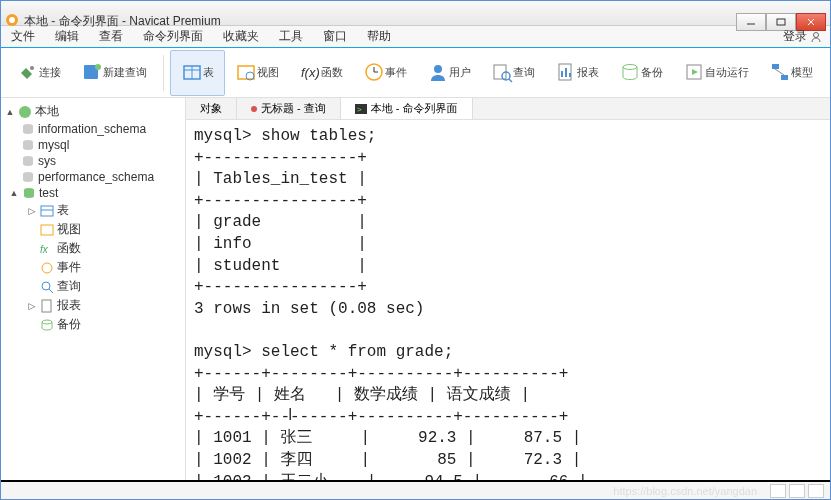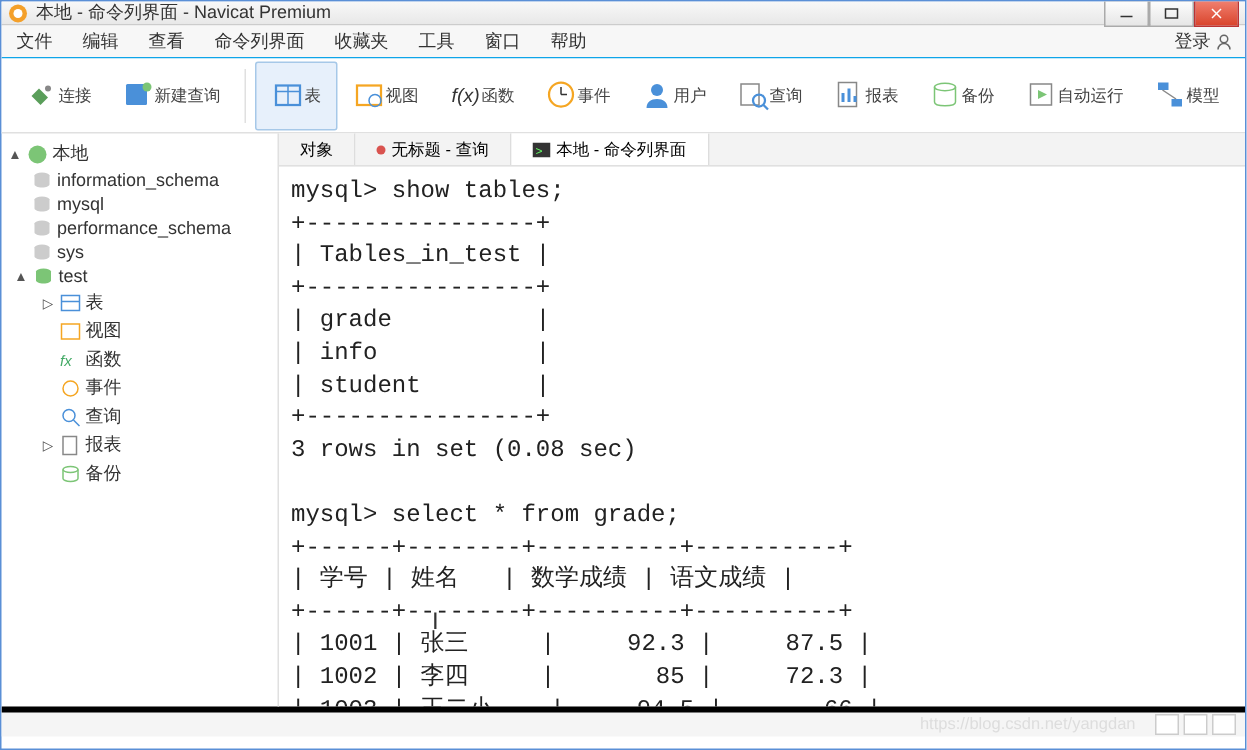--- a/index.html
+++ b/index.html
@@ -1,18 +1,18 @@
 <!DOCTYPE html>
 <html><head>
 <meta charset="utf-8">
 <style>
 * { margin: 0; padding: 0; box-sizing: border-box; font-family: "Microsoft YaHei", sans-serif; }
 body { width: 831px; height: 500px; background: #fff; overflow: hidden; border: 1px solid #5a8fd6; position: relative; }
 
-.titlebar { height: 16px; background: linear-gradient(#f8f8f8,#e8e8e8); border-bottom: 1px solid #ccc; display: flex; align-items: center; padding: 0 4px; font-size: 12px; }
+.titlebar { height: 16px; background: linear-gradient(#f8f8f8,#e8e8e8); border-bottom: 1px solid #ccc; display: flex; padding: 12px 4px; font-size: 12px; }
 .titlebar .app-icon { width: 14px; height: 14px; margin-right: 5px; }
 .titlebar .title-text { flex: 1; color: #333; }
 .winbtns { display: flex; gap: 0; }
 .winbtn { width: 30px; height: 18px; border: 1px solid #aaa; display: flex; align-items: center; justify-content: center; font-size: 10px; background: linear-gradient(#fdfdfd,#e6e6e6); cursor: pointer; }
 .winbtn.close { background: linear-gradient(#f07f6e,#d9442c); color: #fff; border-color: #b33; }
 
 .menubar { height: 22px; background: #f7f7f7; border-bottom: 1px solid #0ea5e9; display: flex; align-items: center; font-size: 12px; color: #333; }
 .menubar .mi { padding: 0 10px; cursor: pointer; }
 .menubar .spacer { flex: 1; }
 .menubar .login { padding: 0 8px; display: flex; align-items: center; gap: 3px; cursor: pointer; }
@@ -35,21 +35,21 @@
 .tabs { height: 22px; background: #f3f3f3; border-bottom: 1px solid #e0e0e0; display: flex; align-items: stretch; font-size: 11px; }
 .tab { padding: 0 14px; display: flex; align-items: center; gap: 4px; border-right: 1px solid #ddd; background: #f3f3f3; cursor: pointer; }
 .tab.active { background: #fff; }
 .dot-red { width: 6px; height: 6px; border-radius: 50%; background: #d9534f; }
 
 .console { flex: 1; padding: 6px 8px; font-family: "Consolas","Courier New",monospace; font-size: 16px; color: #222; white-space: pre; line-height: 1.35; overflow: hidden; }
 .cursor { display: inline-block; width: 1px; height: 13px; background: #000; vertical-align: middle; animation: blink 1s step-start infinite; }
 @keyframes blink { 50% { opacity: 0; } }
 .ibeam { position: absolute; left: 287px; top: 405px; font-size: 16px; color: #333; }
 
-.status { height: 20px; background: #f5f5f5; border-top: 4px solid #000000; display: flex; align-items: center; font-size: 11px; color: #666; padding: 0 6px; }
+.status { height: 20px; background: #f5f5f5; border-top: 2px solid #000000; display: flex; align-items: center; font-size: 11px; color: #666; padding: 0 6px; }
 .status .sflex { flex: 1; }
 .status .watermark { color: #ddd; margin-right: 10px; }
 .status .sicon { width: 16px; height: 14px; border: 1px solid #ccc; margin-left: 3px; background: #fff; cursor: pointer; }
 
 svg { display: block; }
 </style>
 </head>
 <body>
 
 <div class="titlebar">
@@ -245,30 +245,30 @@
         </span>
         <span>mysql</span>
       </div>
       <div class="node" style="padding-left:18px">
         <span class="nicon gray-db">
           <svg width="14" height="14">
             <ellipse cx="7" cy="4" rx="5" ry="2" fill="#ccc"></ellipse>
             <path d="M2 4v6c0 1 2 2 5 2s5-1 5-2V4" fill="#ccc"></path>
           </svg>
         </span>
-        <span>performance_schema</span>
+        <span>sys</span>
       </div>
       <div class="node" style="padding-left:18px">
         <span class="nicon gray-db">
           <svg width="14" height="14">
             <ellipse cx="7" cy="4" rx="5" ry="2" fill="#ccc"></ellipse>
             <path d="M2 4v6c0 1 2 2 5 2s5-1 5-2V4" fill="#ccc"></path>
           </svg>
         </span>
-        <span>sys</span>
+        <span>performance_schema</span>
       </div>
       <div class="node" style="padding-left:6px">
         <span class="twist">▲</span>
         <span class="nicon">
           <svg width="14" height="14">
             <ellipse cx="7" cy="4" rx="5" ry="2" fill="#7cc576"></ellipse>
             <path d="M2 4v6c0 1 2 2 5 2s5-1 5-2V4" fill="#7cc576"></path>
           </svg>
         </span>
         <span>test</span>

